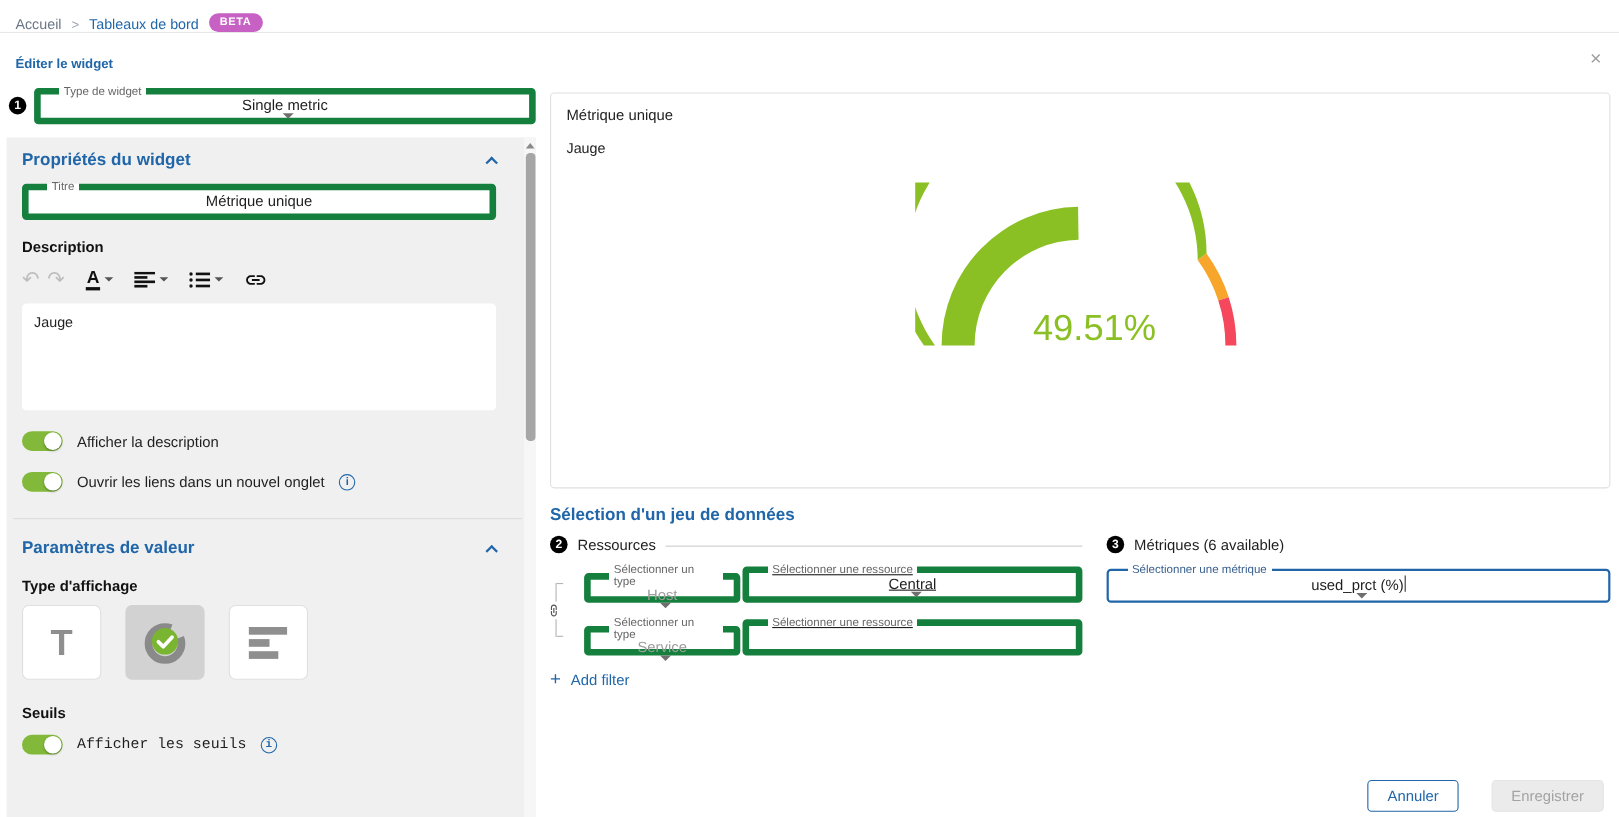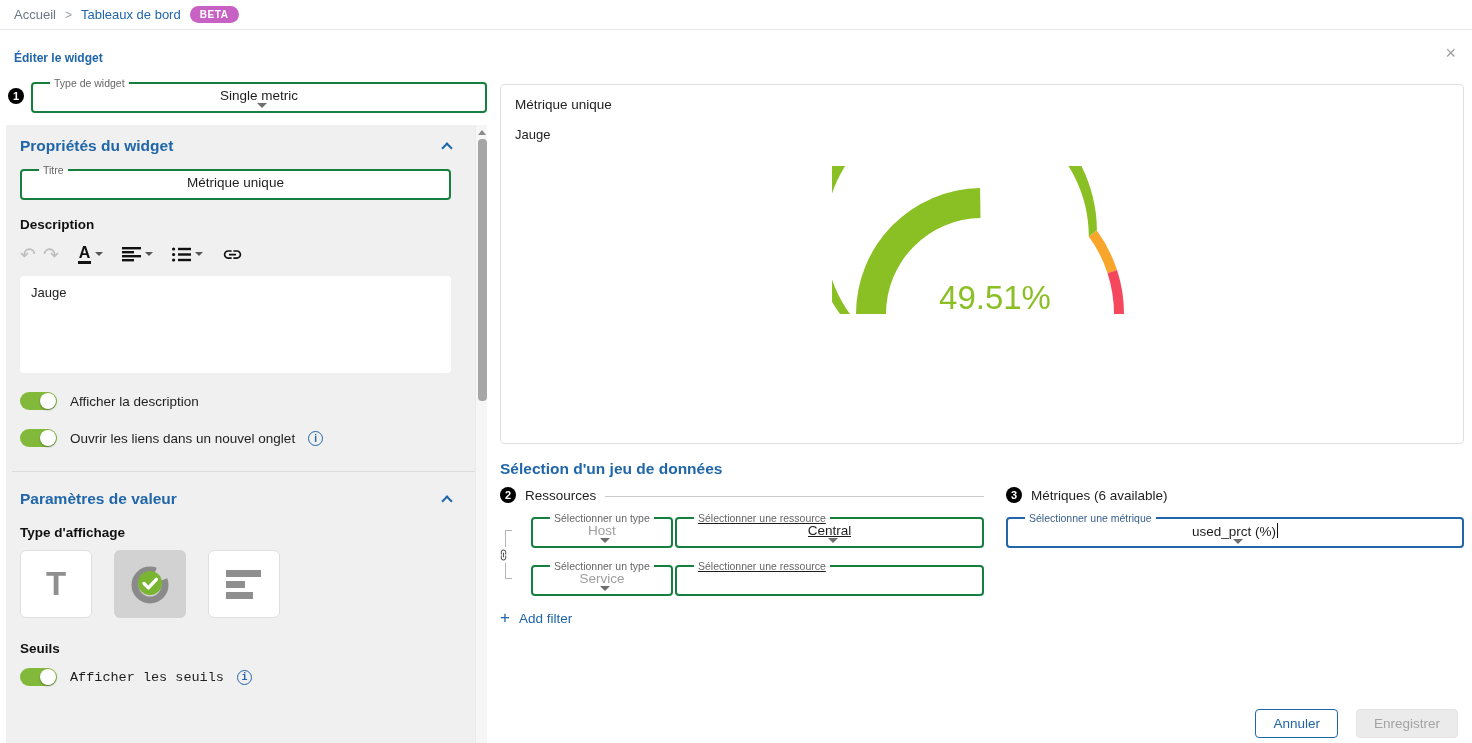--- a/index.html
+++ b/index.html
@@ -1,39 +1,39 @@
 <!DOCTYPE html>
 <html><head>
 <meta charset="utf-8">
 <style>
   * { margin:0; padding:0; box-sizing:border-box; }
   html,body { width:1472px; height:743px; background:#fff; overflow:hidden;
     font-family:"Liberation Sans","DejaVu Sans",sans-serif; color:#1e1e1e; font-size:13px; }
 
   
-  .breadcrumb { height:30px; display:flex; align-items:center; gap:9px;
+  .breadcrumb { height:30px; display:flex; align-items:flex-end; gap:9px;
     padding-left:14px; border-bottom:1px solid #e7e7e7; font-size:13px; }
   .bc-link { color:#6b7787; text-decoration:none; cursor:pointer; }
   .bc-sep { color:#9aa2ad; font-size:12px; }
   .bc-active { color:#2066a9; cursor:pointer; }
   .beta-pill { background:#c762c4; color:#fff; font-size:10px; font-weight:bold;
     letter-spacing:.6px; padding:3px 10px; border-radius:10px; }
 
   .close-x { position:absolute; top:44px; right:16px; color:#9e9e9e; font-size:18px;
     line-height:1; cursor:pointer; }
 
   .page-title { margin:21px 0 13px 14px; font-size:12px; font-weight:bold; color:#2066a9; }
 
   
   .main { display:flex; align-items:flex-start; margin-top:12px; }
   .left-col { width:487px; flex-shrink:0; }
   .right-col { flex:1; margin-left:13px; padding-right:8px; }
 
   
-  fieldset.outl { border:2px solid #15803d; border-radius:4px; background:#fff;
+  fieldset.outl { border:6px solid #15803d; border-radius:4px; background:#fff;
     height:35px; padding:0 10px; position:relative; min-inline-size:0; }
   fieldset.outl legend { font-size:10.5px; color:#666; padding:0 4px; margin-left:7px; line-height:1; }
   .fs-row { display:flex; align-items:center; justify-content:space-between; margin-top:-1px;flex-direction:column; }
   .fs-value { font-size:13.5px; color:#1e1e1e; white-space:nowrap; overflow:hidden; }
   .fs-value.dim { color:#9e9e9e; }
   .caret-down { width:0; height:0; border-left:5px solid transparent;
     border-right:5px solid transparent; border-top:5px solid #6f6f6f; flex-shrink:0; margin-left:6px; }
 
   .step-badge { width:16px; height:16px; border-radius:50%; background:#000; color:#fff;
     font-size:11px; font-weight:bold; display:inline-flex; align-items:center;
@@ -120,21 +120,21 @@
     font-size:13.5px; cursor:pointer; width:fit-content; }
   .add-plus { font-size:17px; line-height:1; margin-top:-2px; }
 
   fieldset.focused { border:2px solid #2066a9; }
   fieldset.focused legend { color:#39608f; }
   .metric-fs { margin-top:10px; }
   .text-cursor { display:inline-block; width:1px; height:15px; background:#111;
     vertical-align:-2px; margin-left:1px; }
 
   
-  .footer { position:absolute; right:14px; bottom:5px; display:flex; gap:18px; }
+  .footer { position:absolute; right:14px; bottom:5px; display:flex; gap:30px; }
   .btn { font-size:13.5px; border-radius:4px; padding:6px 17px; cursor:pointer;
     font-family:inherit; }
   .btn-cancel { border:1px solid #2066a9; color:#2066a9; background:#fff; font-weight:500; }
   .btn-save { border:1px solid #e4e4e4; background:#ebebeb; color:#a3a3a3; cursor:default; }
 
   svg.glyph { display:block; }
 </style>
 </head>
 <body>
 

